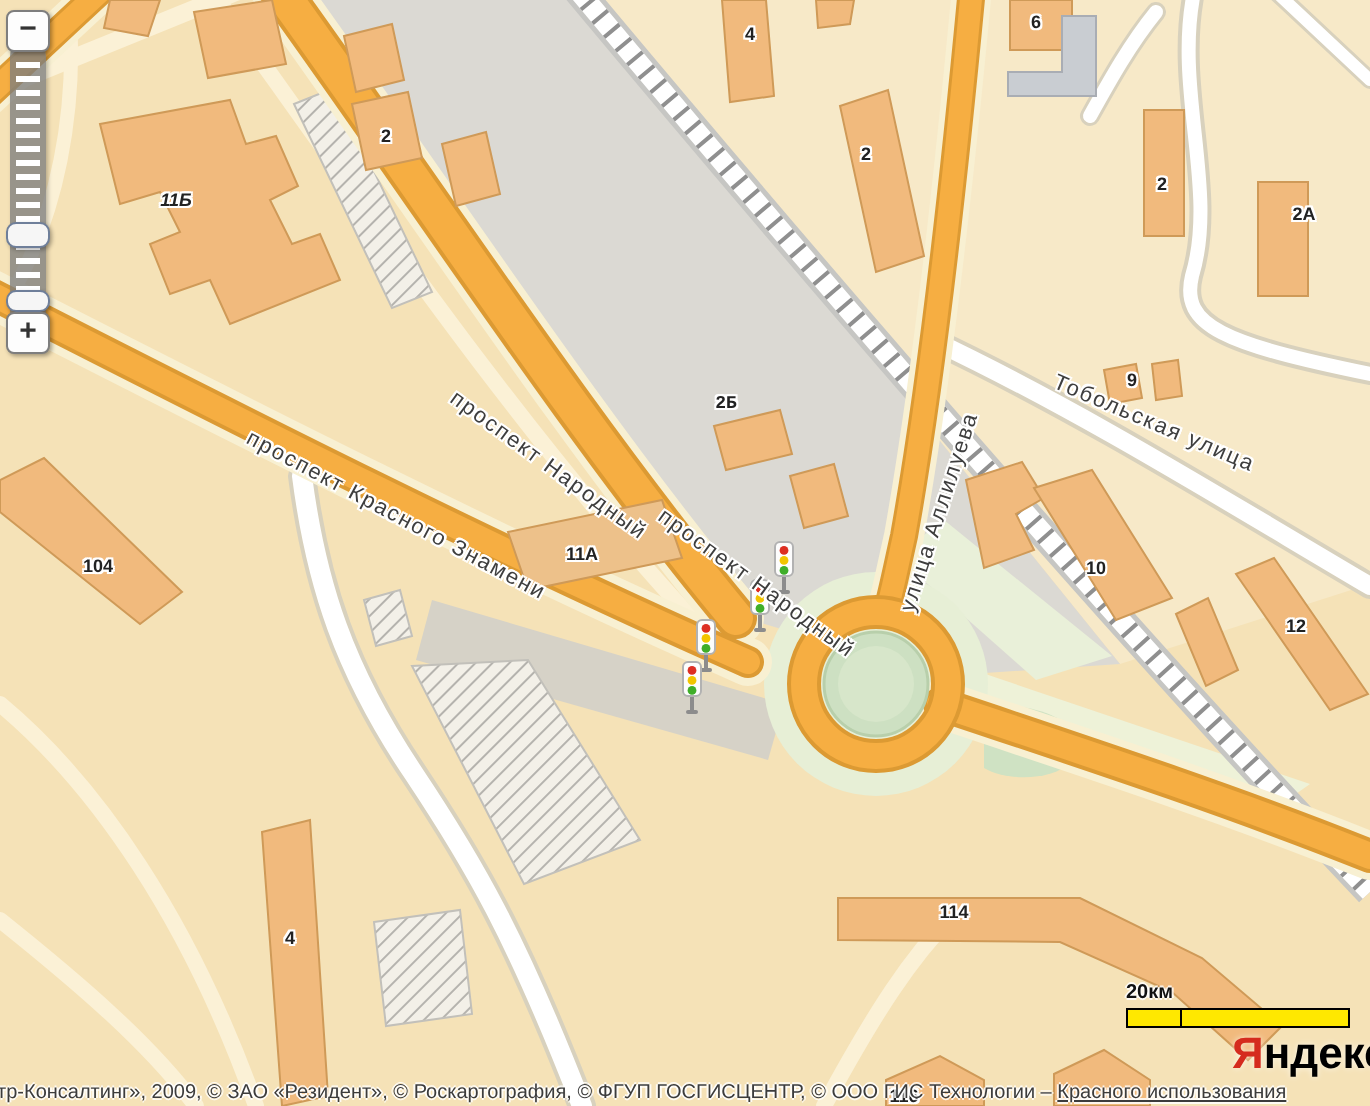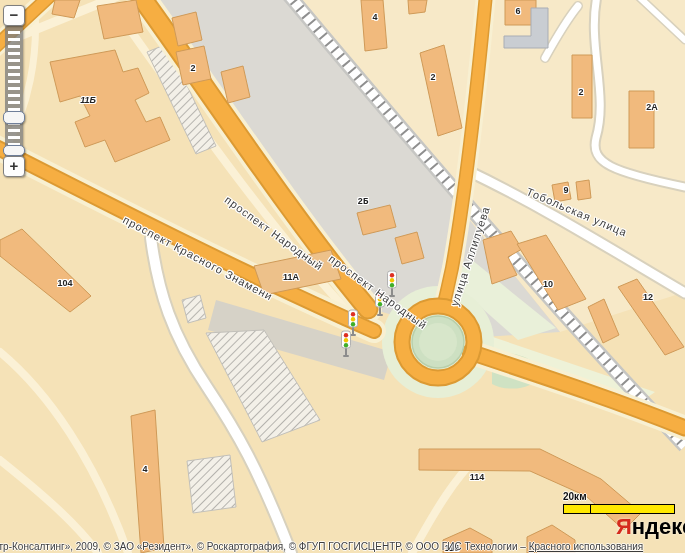--- a/index.html
+++ b/index.html
@@ -225,25 +225,25 @@
   <div class="blabel" style="left:88px;top:100px;font-style:italic;">11Б</div>
   <div class="blabel" style="left:193px;top:68px;">2</div>
   <div class="blabel" style="left:375px;top:17px;">4</div>
   <div class="blabel" style="left:433px;top:77px;">2</div>
   <div class="blabel" style="left:518px;top:11px;">6</div>
   <div class="blabel" style="left:652px;top:107px;">2А</div>
   <div class="blabel" style="left:581px;top:92px;">2</div>
   <div class="blabel" style="left:566px;top:190px;">9</div>
   <div class="blabel" style="left:363px;top:202px;font-family:Liberation Mono, monospace;">2Б</div>
   <div class="blabel" style="left:548px;top:284px;">10</div>
-  <div class="blabel" style="left:65px;top:283px;">104</div>
+  <div class="blabel" style="left:49px;top:283px;">104</div>
   <div class="blabel" style="left:291px;top:277px;">11А</div>
-  <div class="blabel" style="left:648px;top:297px;text-align:center;">12</div>
+  <div class="blabel" style="left:648px;top:313px;text-align:center;">12</div>
   <div class="blabel" style="left:145px;top:469px;">4</div>
-  <div class="blabel" style="left:477px;top:456px;margin-top:21px;">114</div>
+  <div class="blabel" style="left:477px;top:456px;">114</div>
   <div class="blabel" style="left:452px;top:548px;">116</div>
 
   <div class="zoomctl">
     <div class="ztrack">
       <div class="zticks"></div>
     </div>
     <div class="zbtn" style="top:0;">−</div>
     <div class="zhandle" style="top:106px;"></div>
     <div class="zhandle" style="top:140px;height:9px;"></div>
     <div class="zbtn" style="top:151px;">+</div>

